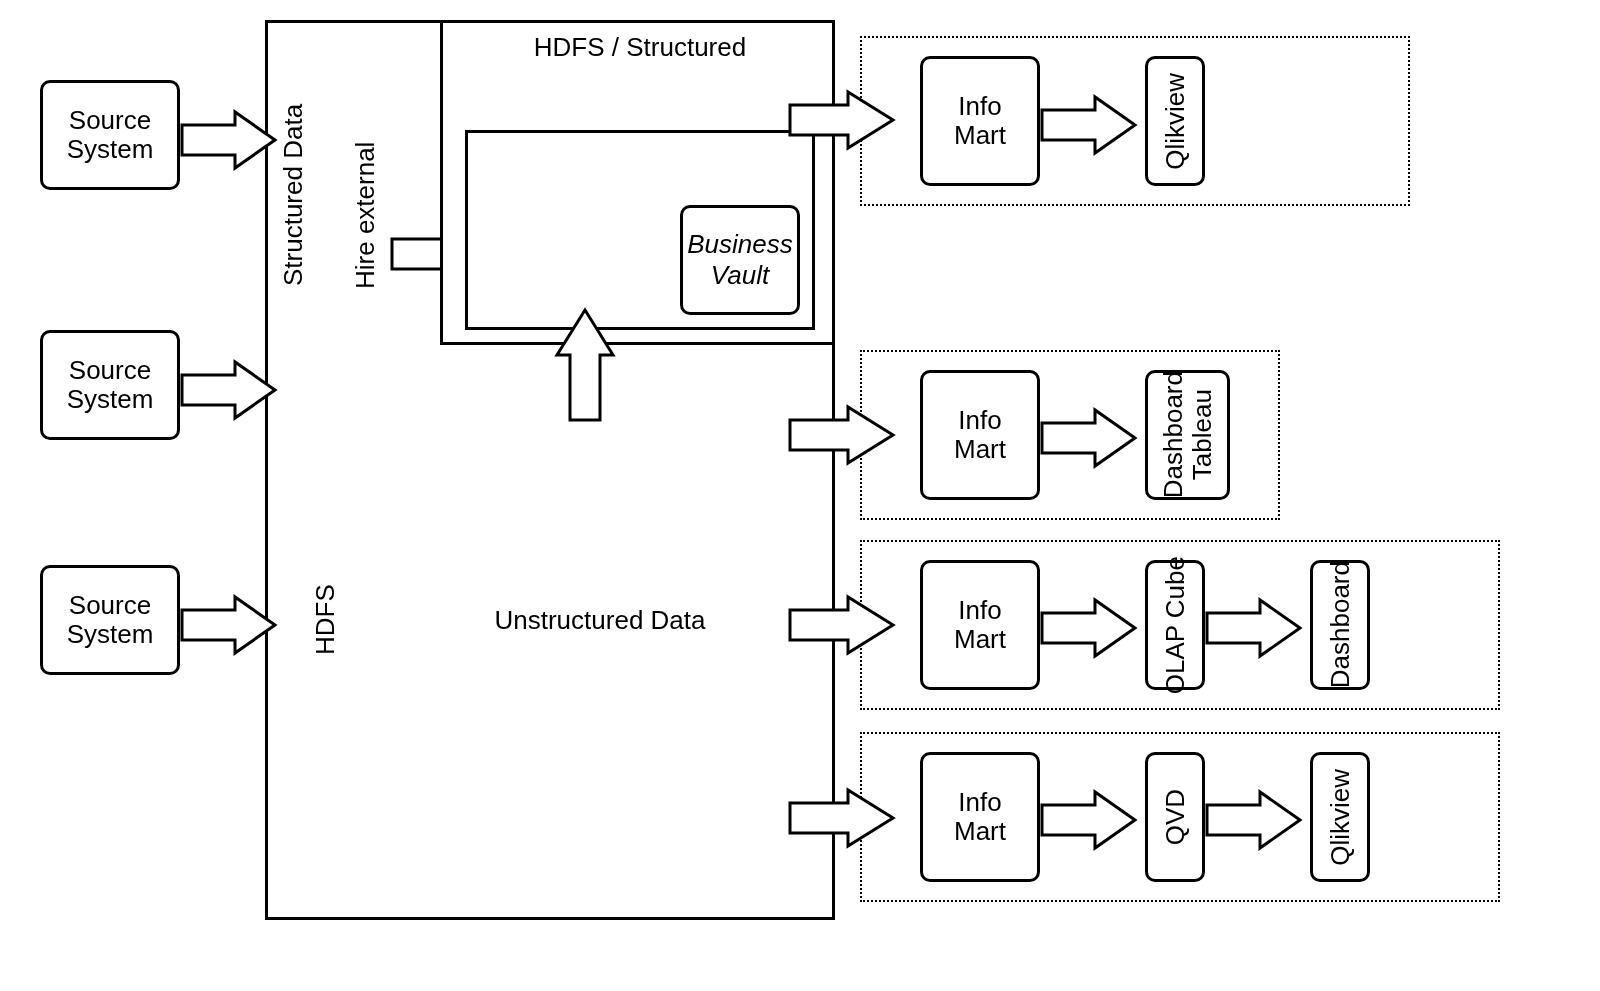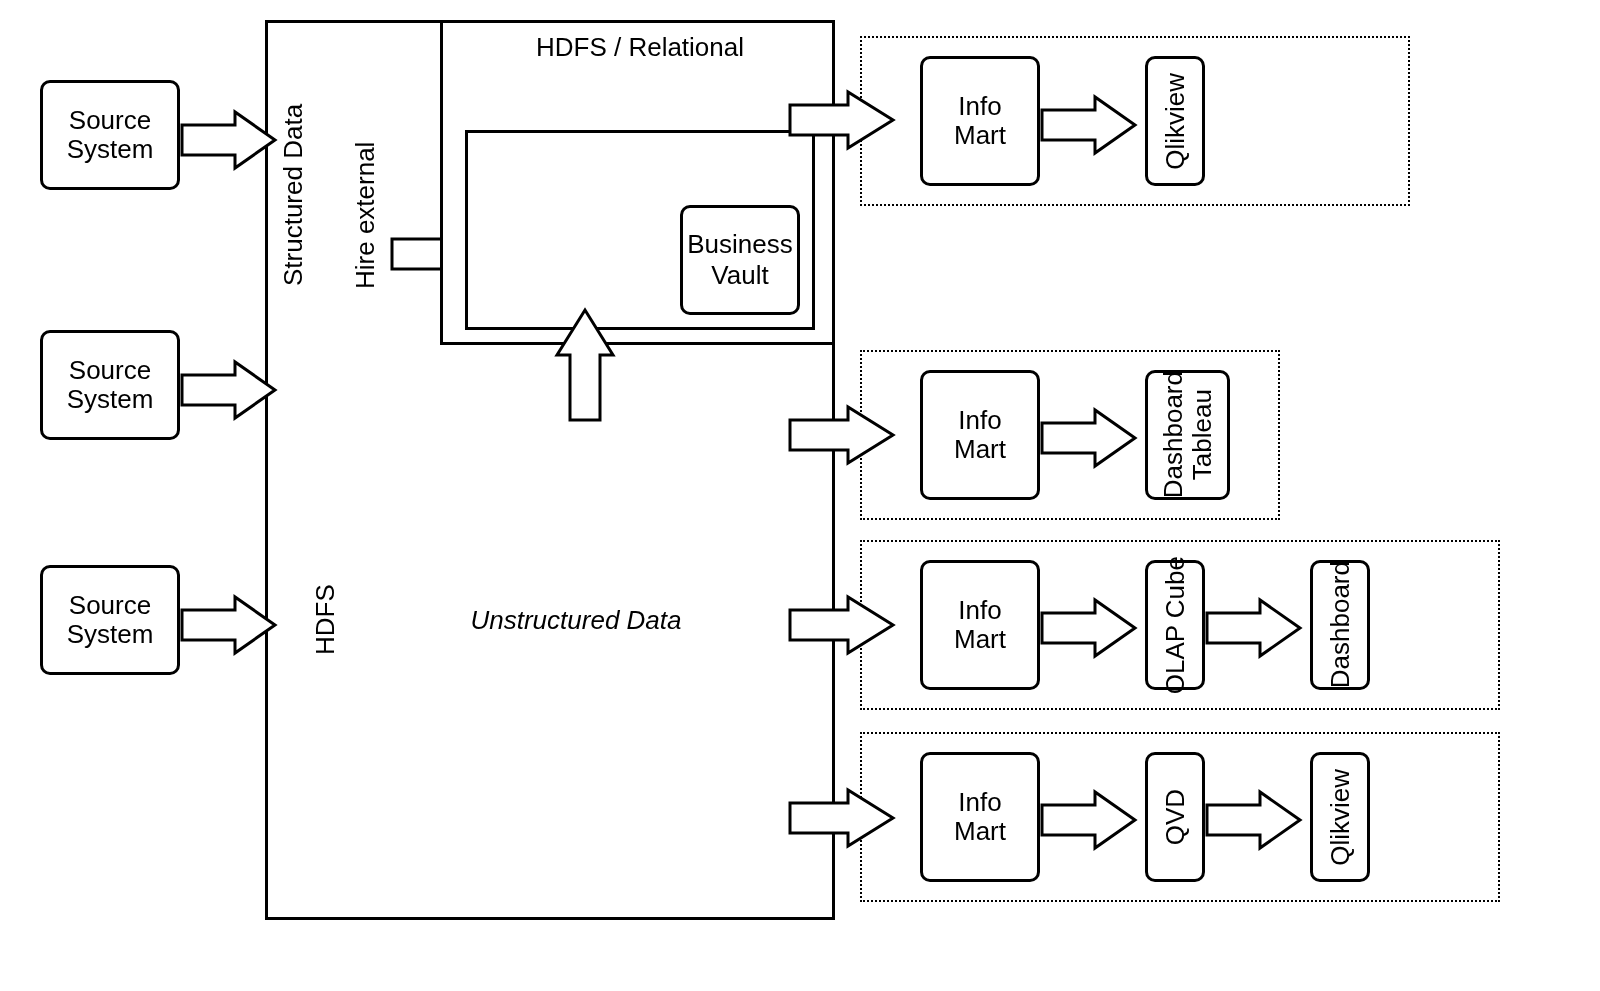--- a/index.html
+++ b/index.html
@@ -56,21 +56,21 @@
     border: 3px solid #000;
     box-sizing: border-box;
     background: #fff;
   }
   .subbox {
     position: absolute;
     border: 3px solid #000;
     border-radius: 10px;
     background: #fff;
     box-sizing: border-box;
-    display:flex;align-items:center;justify-content:center;text-align:center;
+    display:flex;align-items:center;justify-content:center;text-align:center;font-style:italic;
   }
   svg.arrow {
     position: absolute;
     overflow: visible;
   }
   svg.arrow path, svg.arrow polygon {
     fill: #fff;
     stroke: #000;
     stroke-width: 3;
     stroke-linejoin: miter;
@@ -82,21 +82,21 @@
 <div class="stage">
 
   <div class="hdfs-container" style="left:265px; top:20px; width:570px; height:900px;"></div>
 
   <div class="vlabel" style="left:278px; top:70px; height:250px;">Structured Data</div>
 
   <div class="vlabel" style="left:350px; top:120px; height:190px;">Hire external</div>
 
   <div class="vlabel" style="left:310px; top:560px; height:120px;">HDFS</div>
 
-  <div class="label" style="left:446px; top:605px; width:260px;font-style:italic;">Unstructured Data</div>
+  <div class="label" style="left:470px; top:605px; width:260px;">Unstructured Data</div>
 
   <div class="box" style="left:40px; top:80px; width:140px; height:110px; white-space:pre;">Source
 System</div>
   <div class="box" style="left:40px; top:330px; width:140px; height:110px; white-space:pre;">Source
 System</div>
   <div class="box" style="left:40px; top:565px; width:140px; height:110px; white-space:pre;">Source
 System</div>
 
   <svg class="arrow" style="left:180px; top:110px; width:100px; height:60px;">
     <polygon points="2,15 55,15 55,2 95,30 55,58 55,45 2,45"></polygon>
@@ -106,21 +106,21 @@
   </svg>
   <svg class="arrow" style="left:180px; top:595px; width:100px; height:60px;">
     <polygon points="2,15 55,15 55,2 95,30 55,58 55,45 2,45"></polygon>
   </svg>
 
   <svg class="arrow" style="left:390px; top:224px; width:100px; height:60px;">
     <polygon points="2,15 55,15 55,2 95,30 55,58 55,45 2,45"></polygon>
   </svg>
 
   <div class="inner-solid" style="left:440px; top:20px; width:395px; height:325px;"></div>
-  <div class="label" style="left:500px; top:32px; width:280px;">HDFS / Relational</div>
+  <div class="label" style="left:500px; top:32px; width:280px;">HDFS / Structured</div>
 
   <div class="inner-solid" style="left:465px; top:130px; width:350px; height:200px; border-radius:0;"></div>
 
   <div class="subbox" style="left:680px; top:205px; width:120px; height:110px; white-space:pre;">Business
 Vault</div>
 
   <svg class="arrow" style="left:555px; top:305px; width:60px; height:120px;">
     <polygon points="15,115 15,50 2,50 30,5 58,50 45,50 45,115"></polygon>
   </svg>
 

